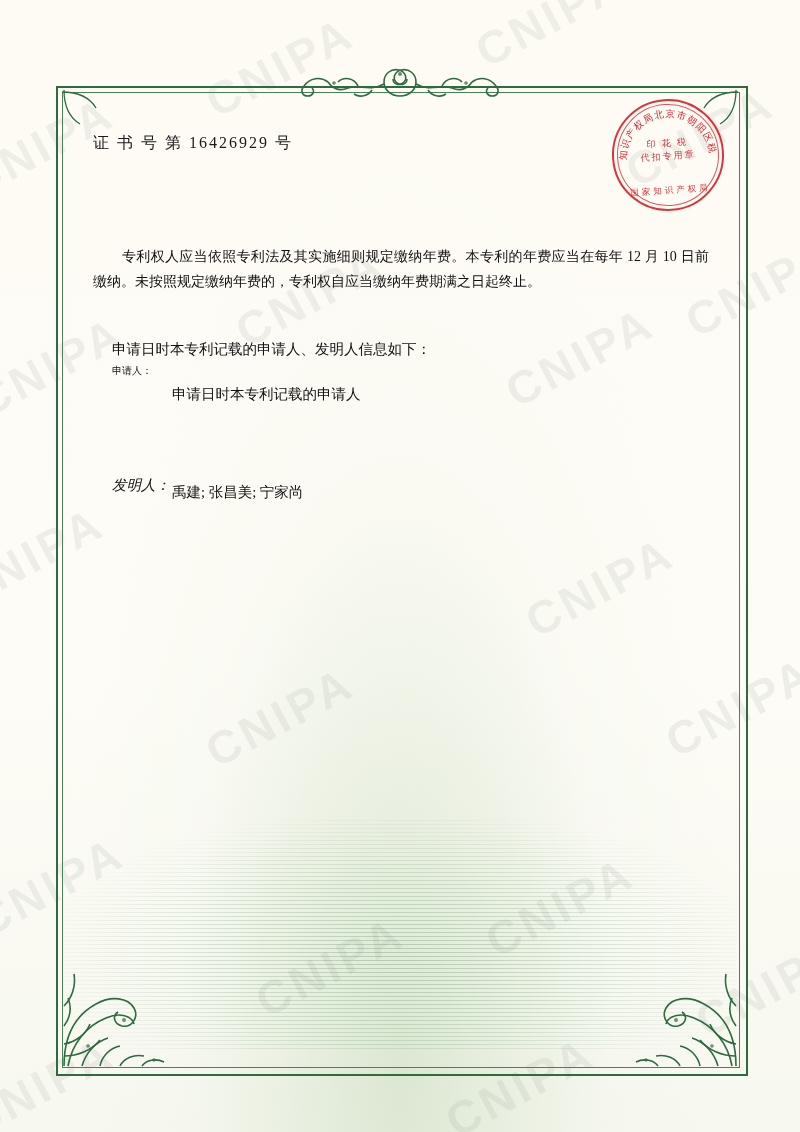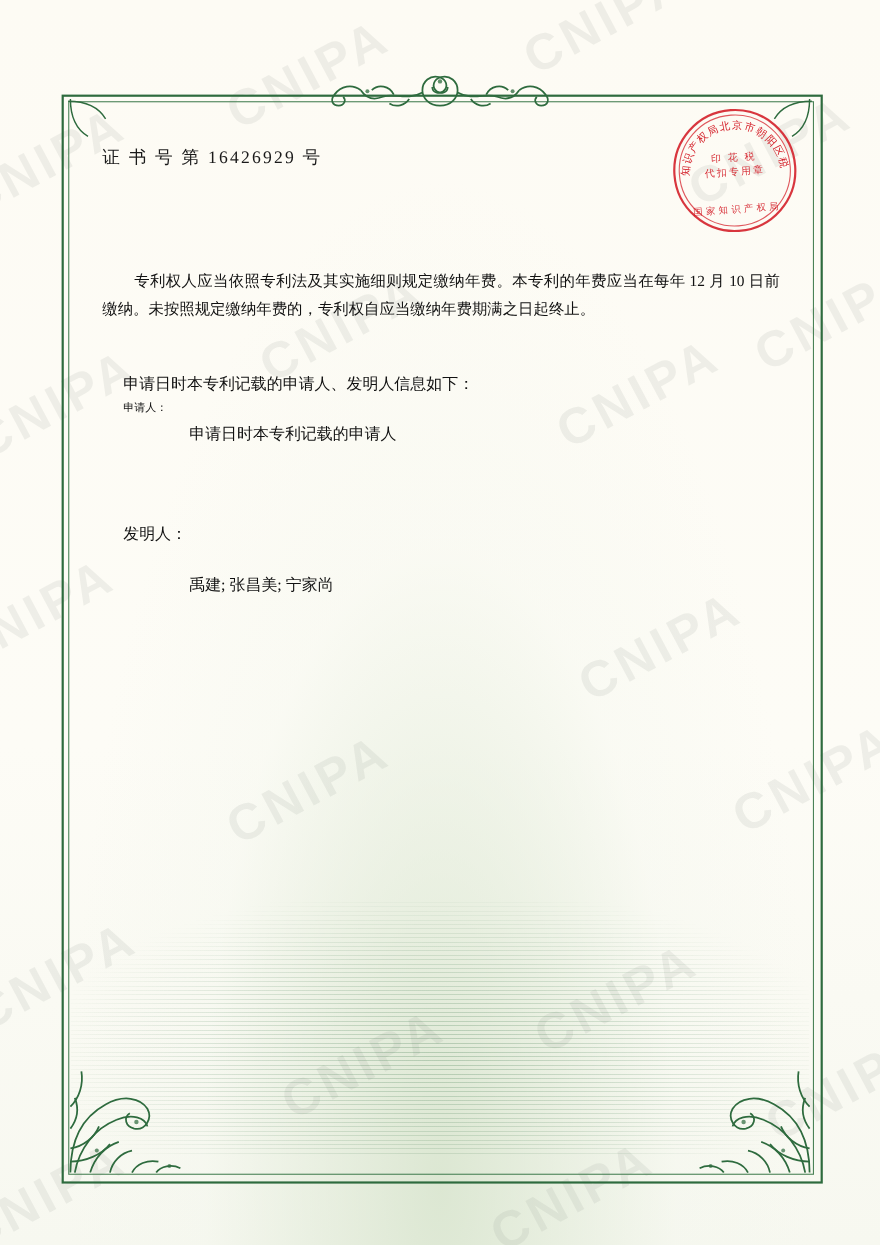--- a/index.html
+++ b/index.html
@@ -124,25 +124,26 @@
     top: 385px;
     font-size: 14.5px;
     color: #111;
   }
   .label-inventor {
     position: absolute;
     left: 112px;
     top: 476px;
     font-size: 14.5px;
     color: #111;
+    font-style: italic;
   }
   .inventor-names {
     position: absolute;
     left: 172px;
-    top: 522px;
+    top: 483px;
     font-size: 14.5px;
     color: #111;
   }
   .footer {
     position: absolute;
     left: 0;
     right: 0;
     top: 1035px;
     text-align: center;
     font-size: 14px;

